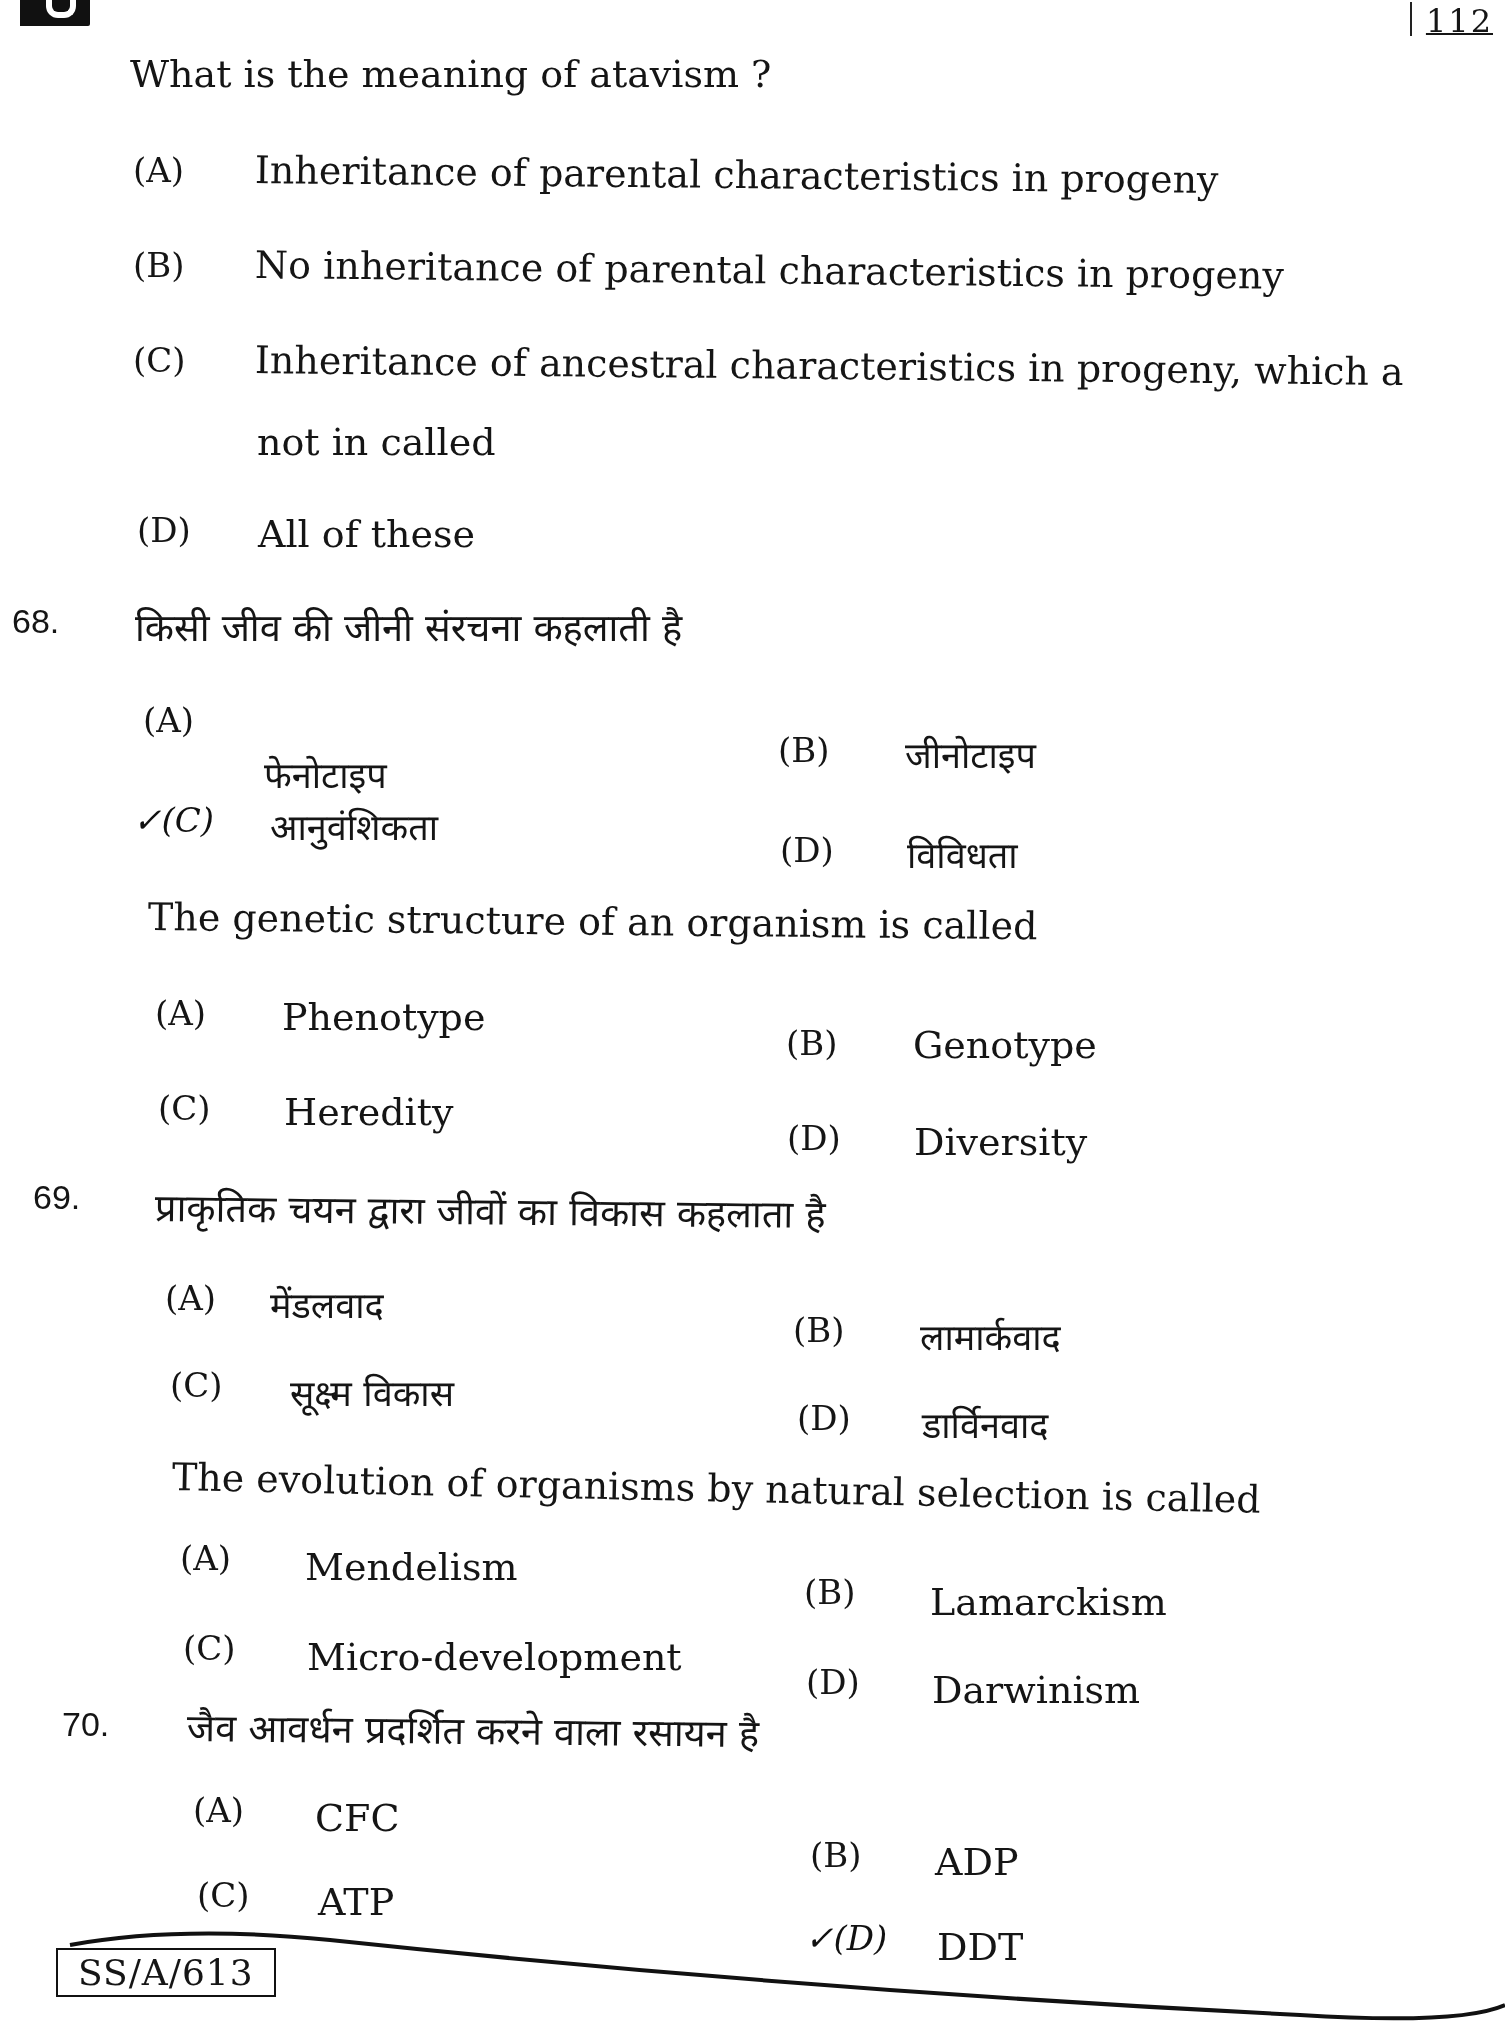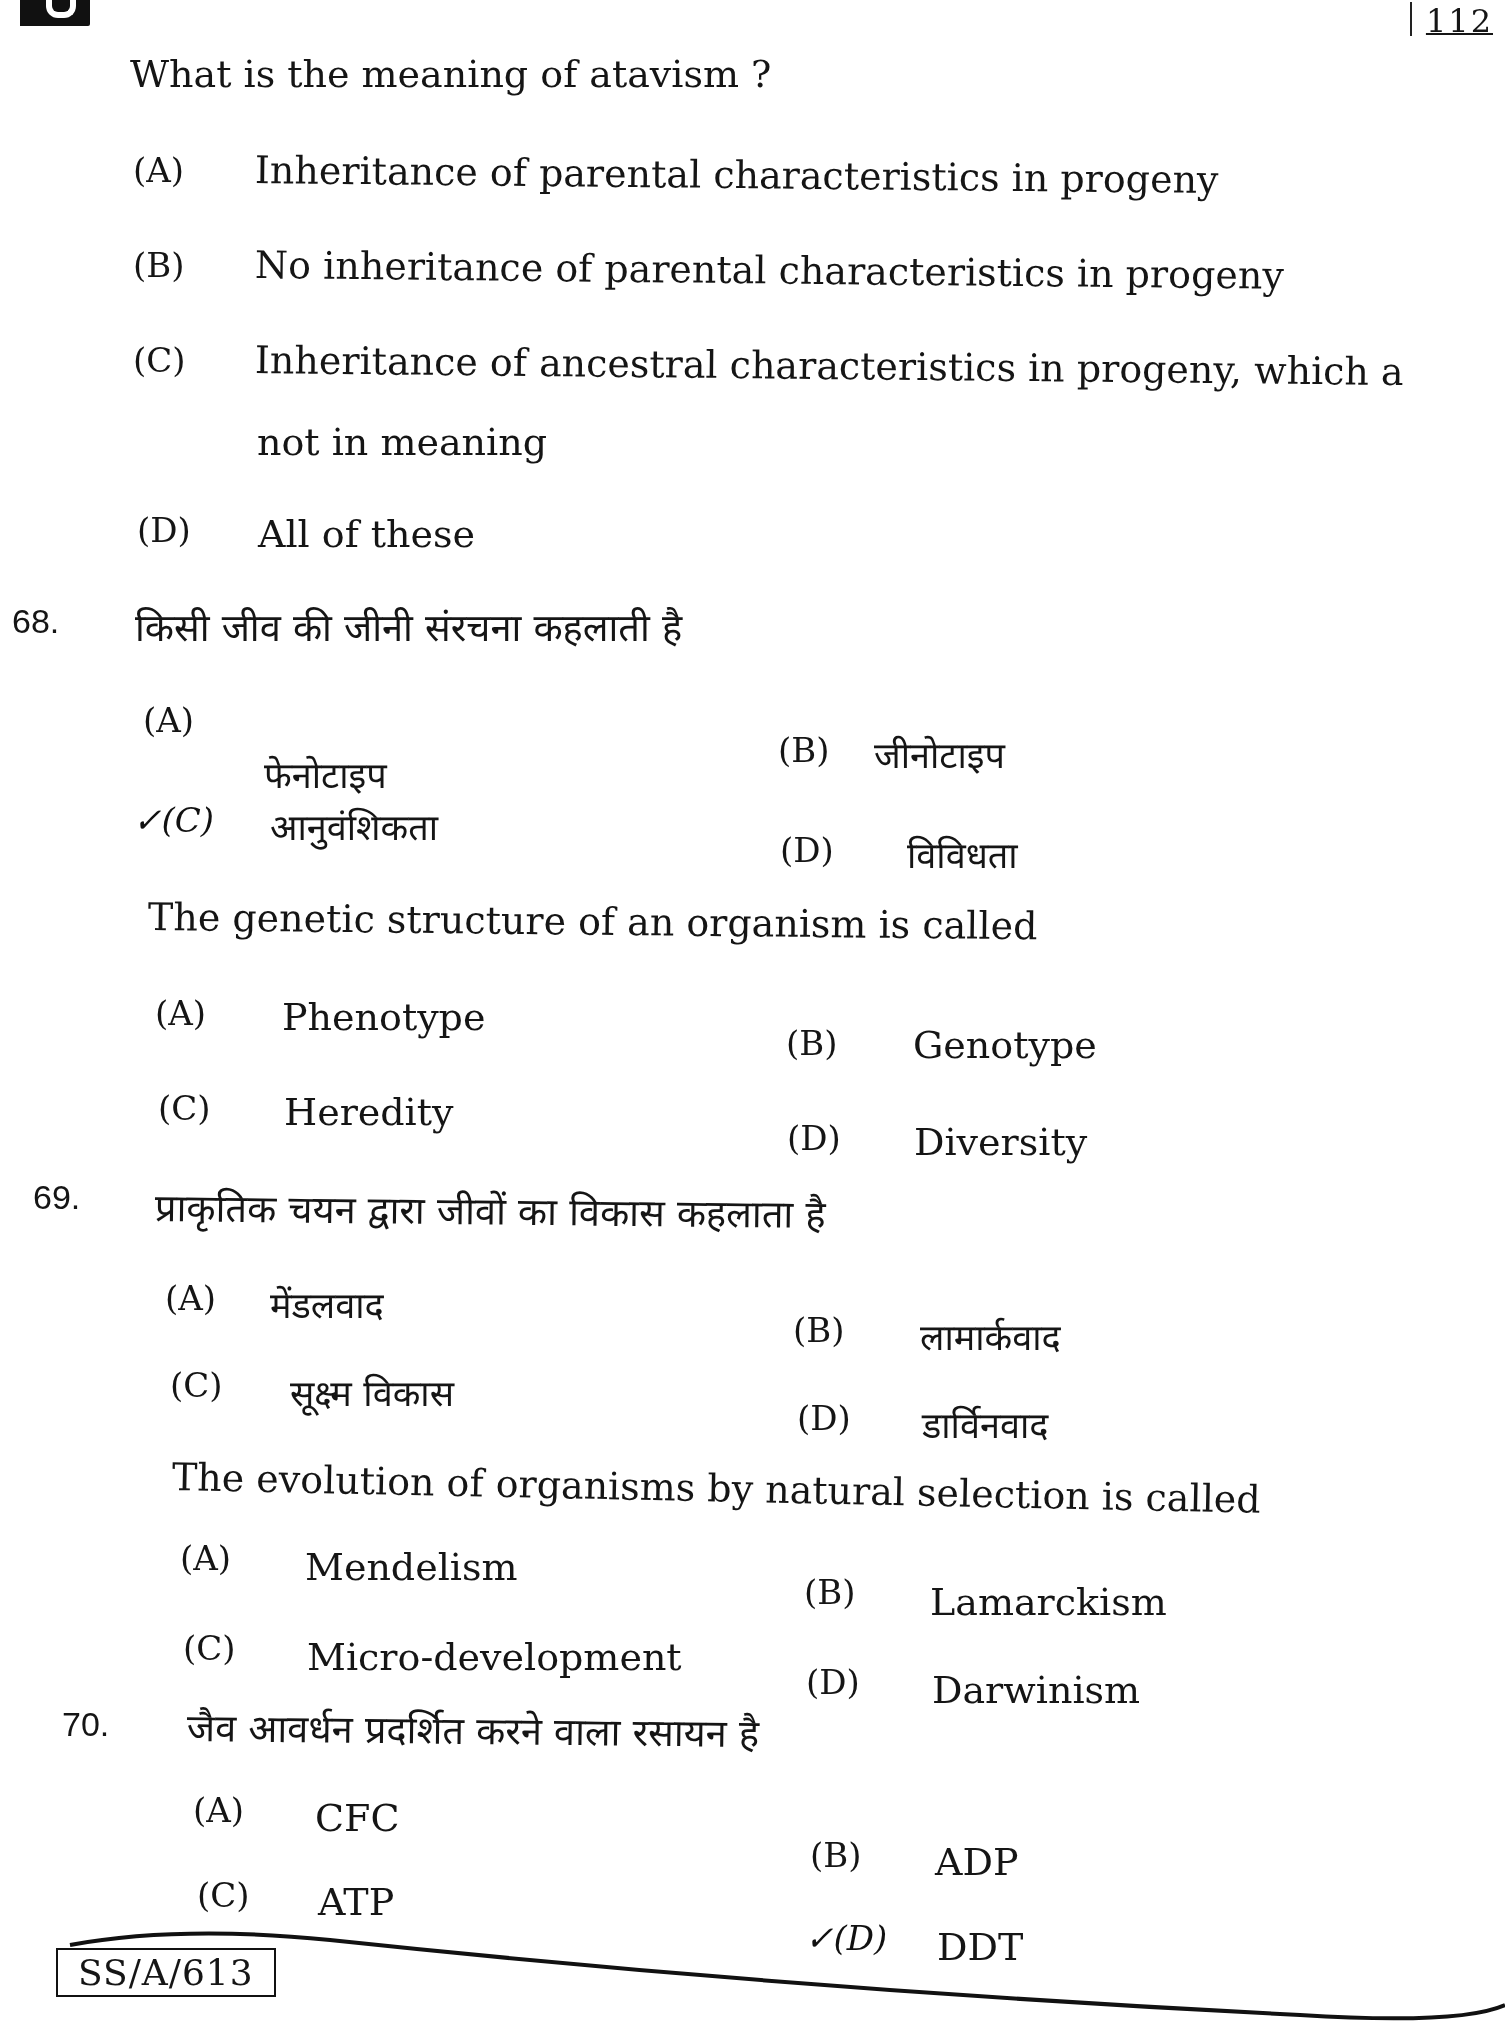--- a/index.html
+++ b/index.html
@@ -60,32 +60,32 @@
 <div class="abs q-en" style="left:130px; top:52px;">What is the meaning of atavism ?</div>
 
 <div class="abs opt-label" style="left:133px; top:150px;">(A)</div>
 <div class="abs txt r1" style="left:255px; top:148px;">Inheritance of parental characteristics in progeny</div>
 
 <div class="abs opt-label" style="left:133px; top:245px;">(B)</div>
 <div class="abs txt r1" style="left:255px; top:243px;">No inheritance of parental characteristics in progeny</div>
 
 <div class="abs opt-label" style="left:133px; top:340px;">(C)</div>
 <div class="abs txt r1" style="left:255px; top:338px;">Inheritance of ancestral characteristics in progeny, which a</div>
-<div class="abs txt" style="left:257px; top:420px;">not in meaning</div>
+<div class="abs txt" style="left:257px; top:420px;">not in called</div>
 
 <div class="abs opt-label" style="left:137px; top:510px;">(D)</div>
 <div class="abs txt" style="left:258px; top:512px;">All of these</div>
 
 <div class="abs q-num" style="left:12px; top:602px;">68.</div>
 <div class="abs q-hi" style="left:135px; top:600px;">किसी जीव की जीनी संरचना कहलाती है</div>
 
 <div class="abs opt-label" style="left:143px; top:700px;">(A)</div>
 <div class="abs opt-hi" style="left:264px; top:702px;margin-top:48px;">फेनोटाइप</div>
 <div class="abs opt-label" style="left:778px; top:730px;">(B)</div>
-<div class="abs opt-hi" style="left:874px; top:730px;">जीनोटाइप</div>
+<div class="abs opt-hi" style="left:905px; top:730px;">जीनोटाइप</div>
 
 <div class="abs opt-label tick-mark" style="left:133px; top:800px;"><span>✓</span><span>(C)</span></div>
 <div class="abs opt-hi" style="left:270px; top:802px;text-align:center;">आनुवंशिकता</div>
 <div class="abs opt-label" style="left:780px; top:830px;">(D)</div>
 <div class="abs opt-hi" style="left:907px; top:830px;">विविधता</div>
 
 <div class="abs q-en r1" style="left:148px; top:895px;">The genetic structure of an organism is called</div>
 <div class="abs opt-label" style="left:155px; top:993px;">(A)</div>
 <div class="abs txt" style="left:282px; top:995px;">Phenotype</div>
 <div class="abs opt-label" style="left:786px; top:1023px;">(B)</div>

